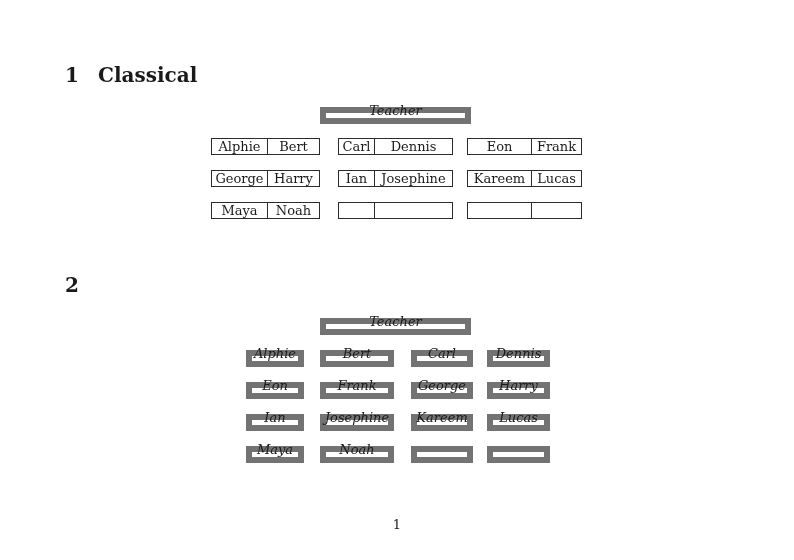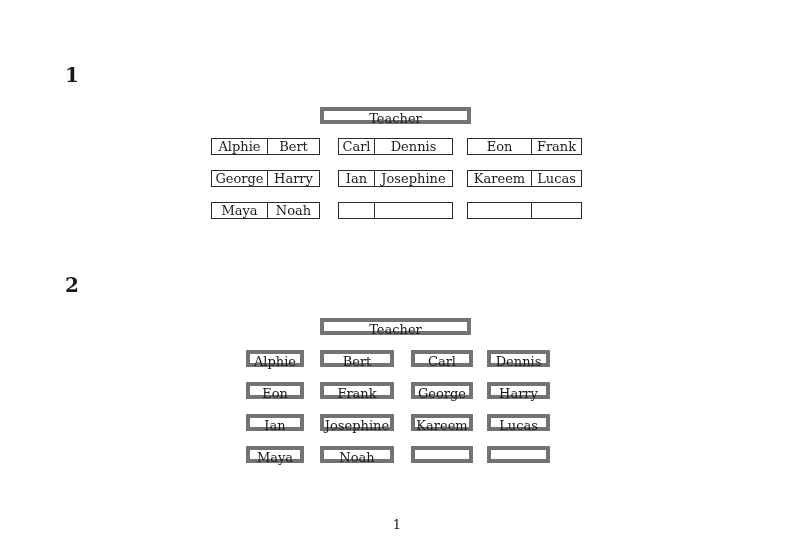--- a/index.html
+++ b/index.html
@@ -20,28 +20,29 @@
     font-size: 20px;
     line-height: 22px;
     color: #1a1a1a;
     white-space: nowrap;
   }
   .sec-num { display: inline-block; width: 33px; }
   .box {
     position: absolute;
     box-sizing: border-box;
     height: 17px;
-    border: 4px solid #737373;
+    border: 6px solid #737373;
     background: #ffffff;
     display: flex;
-    align-items: flex-start;
+    align-items: flex-end;
     justify-content: center;
     font-size: 13px;
     line-height: 15px;
     white-space: nowrap;
+    font-style: italic;
   }
   .desk {
     position: absolute;
     box-sizing: border-box;
     height: 17px;
     border: 1px solid #2b2b2b;
     background: #ffffff;
     display: flex;
   }
   .cell {
@@ -65,20 +66,21 @@
     color: #1a1a1a;
   }
 </style>
 </head>
 <body>
 
 <div class="page">
 
   <div class="section-heading" style="top:64px">
     <span class="sec-num">1</span>
+    <span class="sec-title">Classical</span>
   </div>
 
   <div class="box" style="left:320px;top:107px;width:151px">
     <span>Teacher</span>
   </div>
 
   <div class="desk" style="left:211px;top:138px;width:109px">
     <span class="cell cell-left" style="width:56px">Alphie</span>
     <span class="cell cell-right">Bert</span>
   </div>

